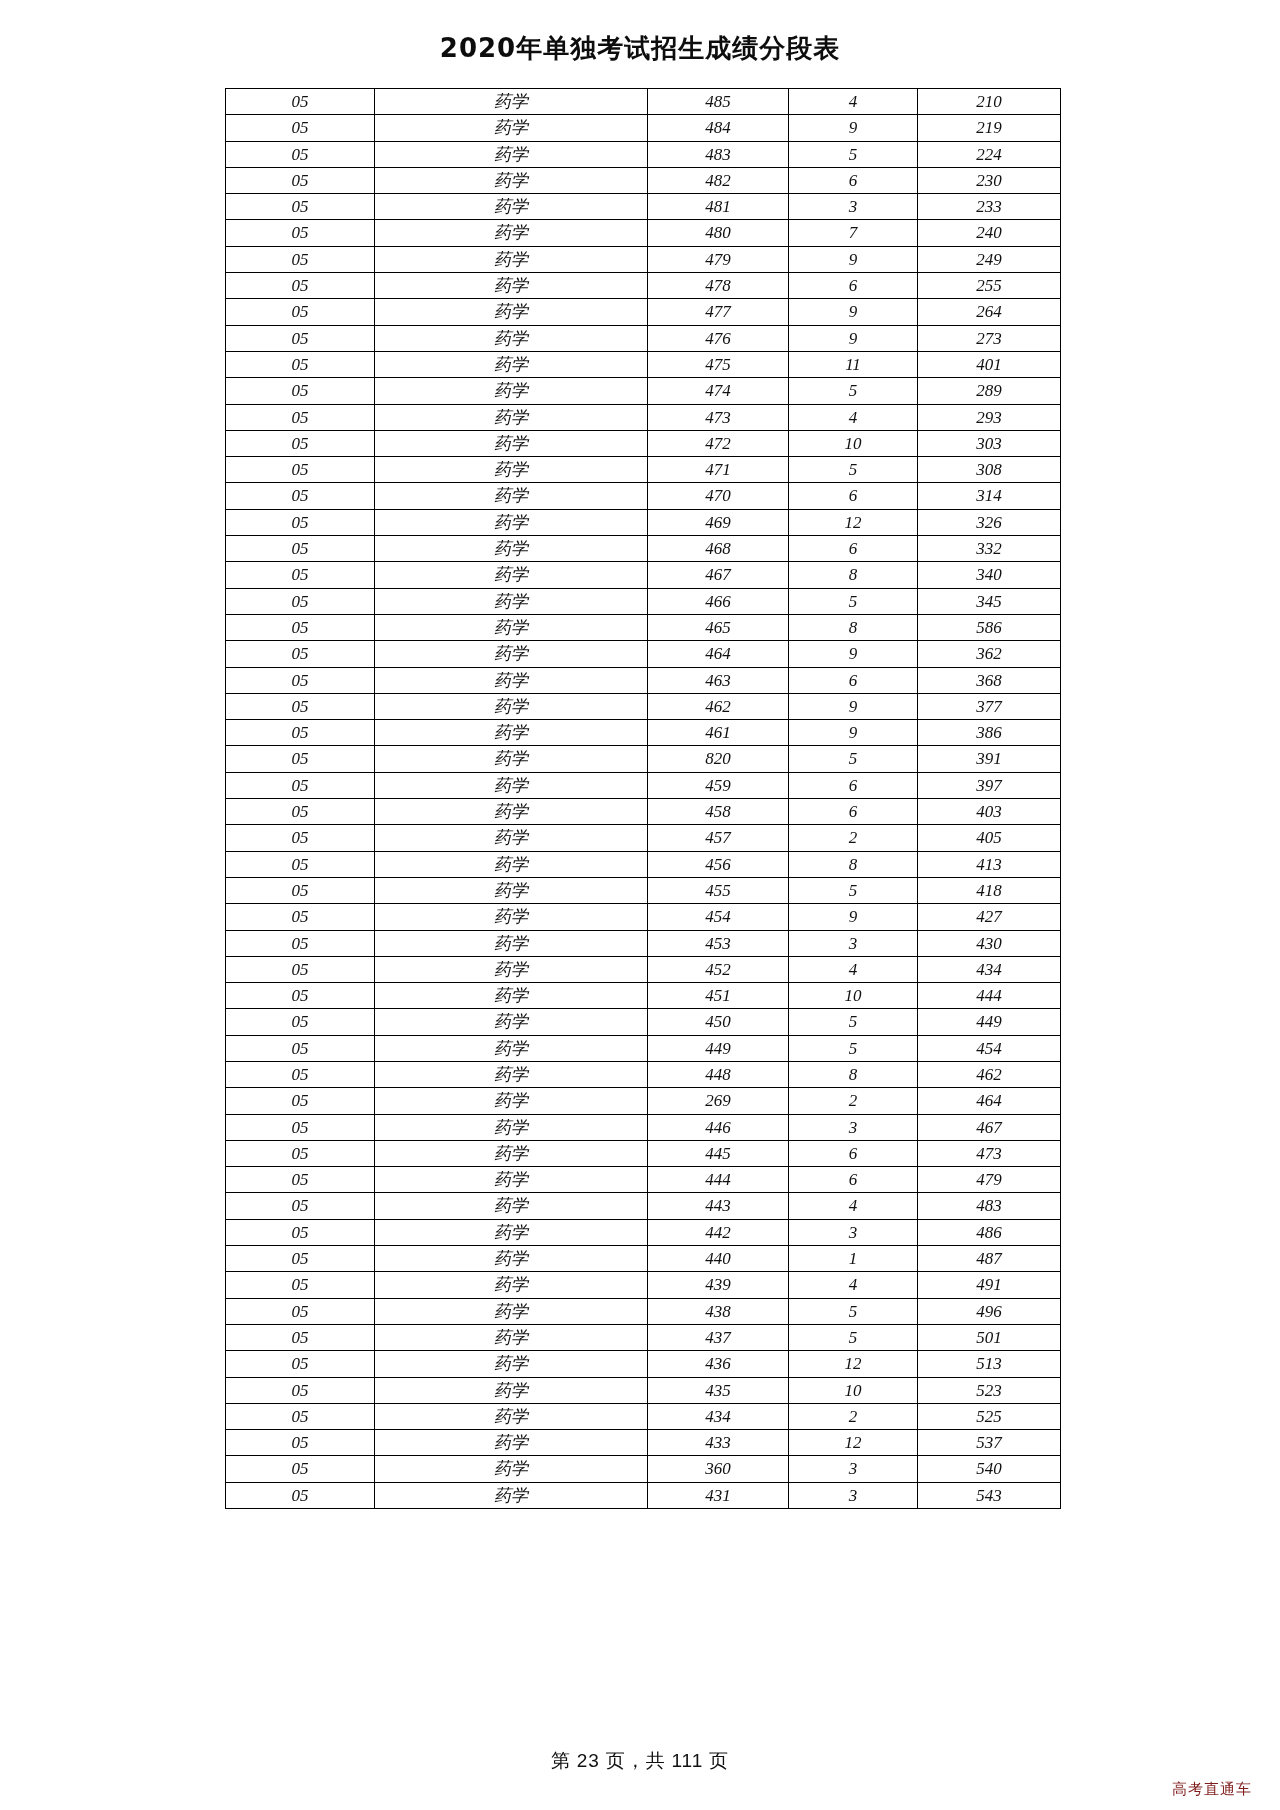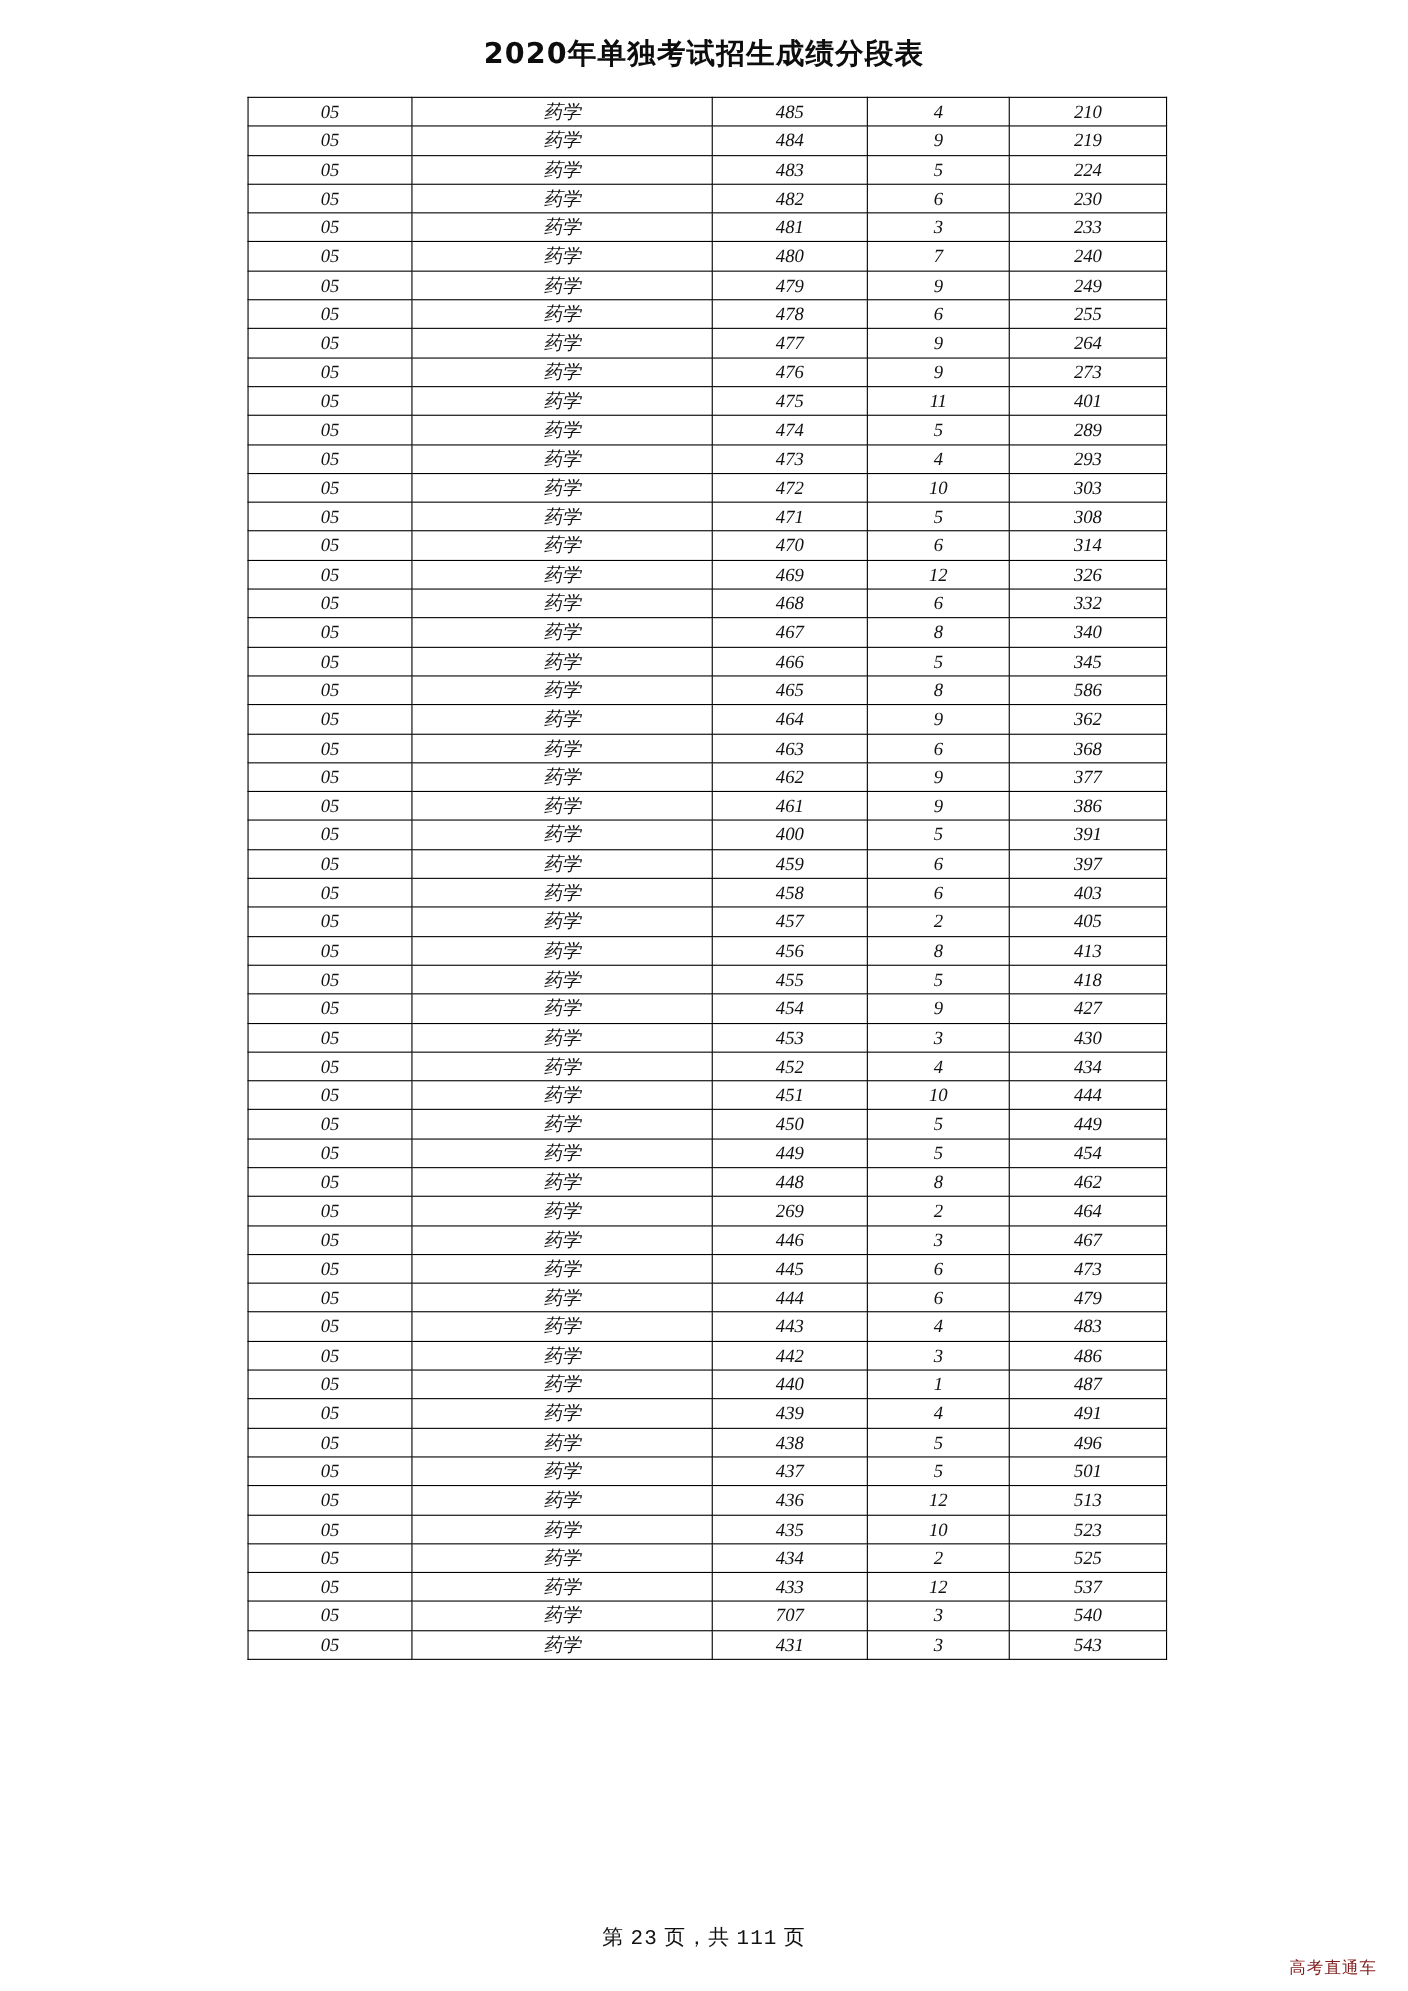--- a/index.html
+++ b/index.html
@@ -61,21 +61,21 @@
     position: absolute;
     left: 0;
     right: 0;
     top: 1748px;
     text-align: center;
     font-size: 19px;
     font-family: "Liberation Serif", "DejaVu Serif", serif;
     color: #111111;
     letter-spacing: 1px;
   }
-  .footer .num { font-family: Liberation Mono, monospace; text-align: center; }
+  .footer .num { font-family: Liberation Sans, sans-serif; text-align: center; }
   .watermark {
     position: absolute;
     right: 28px;
     top: 1780px;
     font-family: "DejaVu Sans", "Liberation Sans", sans-serif;
     font-size: 15px;
     color: #7f1d1d;
     letter-spacing: 1px;
   }
 </style>
@@ -260,21 +260,21 @@
           <tr>
             <td class="col-code">05</td>
             <td class="col-major">药学</td>
             <td class="col-score">461</td>
             <td class="col-count">9</td>
             <td class="col-cum">386</td>
           </tr>
           <tr>
             <td class="col-code">05</td>
             <td class="col-major">药学</td>
-            <td class="col-score">400</td>
+            <td class="col-score">820</td>
             <td class="col-count">5</td>
             <td class="col-cum">391</td>
           </tr>
           <tr>
             <td class="col-code">05</td>
             <td class="col-major">药学</td>
             <td class="col-score">459</td>
             <td class="col-count">6</td>
             <td class="col-cum">397</td>
           </tr>
@@ -449,21 +449,21 @@
           <tr>
             <td class="col-code">05</td>
             <td class="col-major">药学</td>
             <td class="col-score">433</td>
             <td class="col-count">12</td>
             <td class="col-cum">537</td>
           </tr>
           <tr>
             <td class="col-code">05</td>
             <td class="col-major">药学</td>
-            <td class="col-score">707</td>
+            <td class="col-score">360</td>
             <td class="col-count">3</td>
             <td class="col-cum">540</td>
           </tr>
           <tr>
             <td class="col-code">05</td>
             <td class="col-major">药学</td>
             <td class="col-score">431</td>
             <td class="col-count">3</td>
             <td class="col-cum">543</td>
           </tr>

